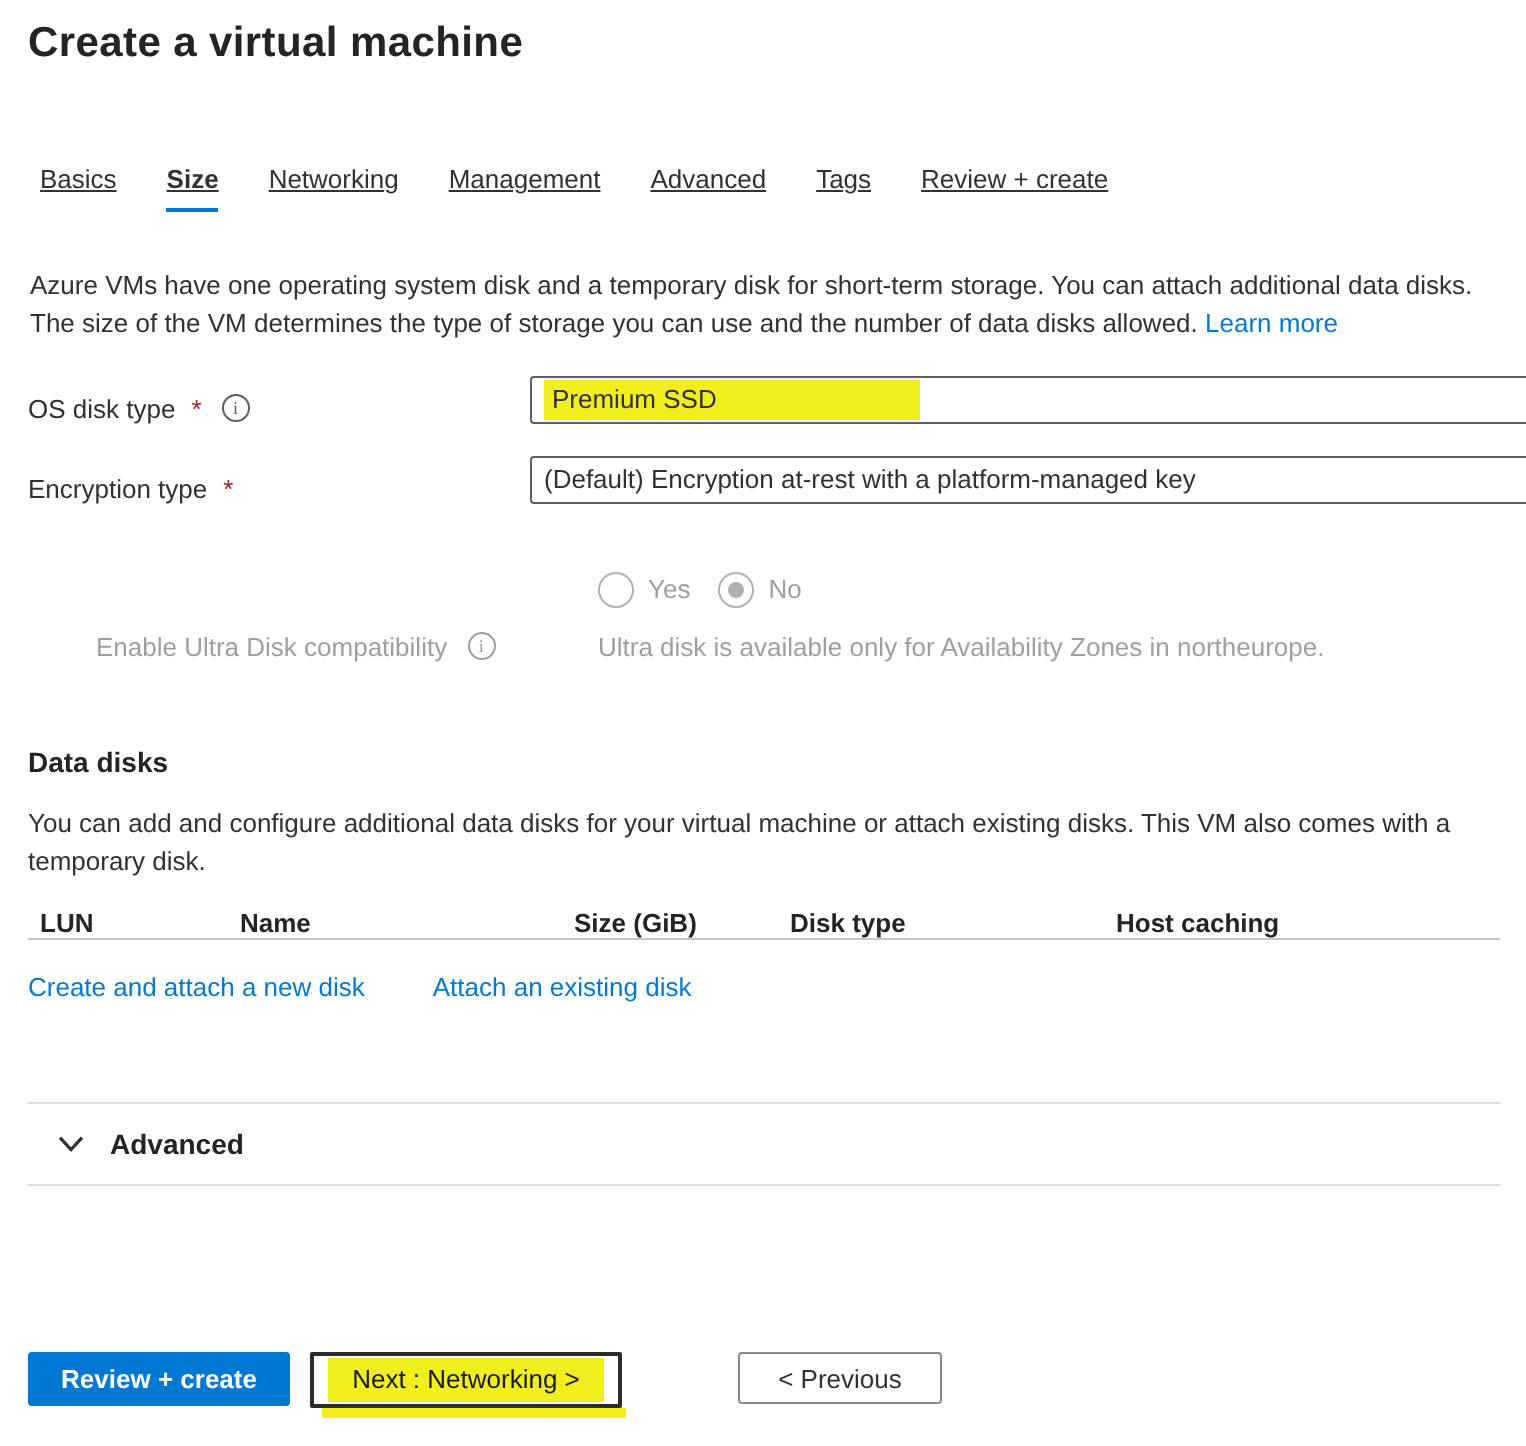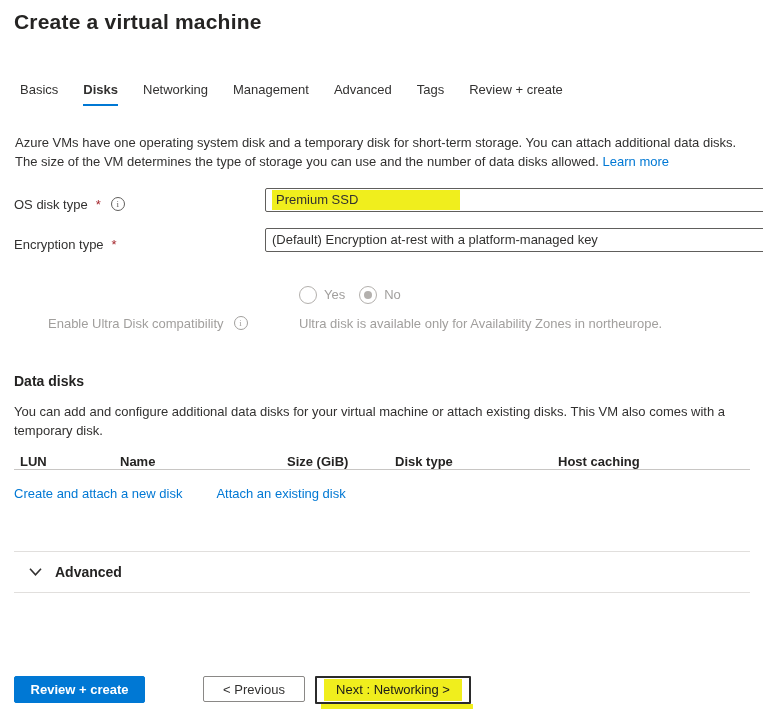--- a/index.html
+++ b/index.html
@@ -30,20 +30,21 @@
     margin-top: 48px;
     padding-left: 6px;
     font-size: 13px;
   }
   .tab {
     padding-bottom: 7px;
     cursor: pointer;
     color: #323130;
     border-bottom: 2px solid transparent;
     white-space: nowrap;
+    text-decoration: underline;
   }
   .tab.active {
     font-weight: 700;
     border-bottom: 2px solid #0078d4;
   }
   
   .intro {
     margin-top: 28px;
     font-size: 13px;
     line-height: 1.45;
@@ -234,21 +235,21 @@
 </style>
 </head>
 <body>
 
 <div class="page">
 
   <h1 class="page-title">Create a virtual machine</h1>
 
   <div class="tabs">
     <div class="tab">Basics</div>
-    <div class="tab active">Disks</div>
+    <div class="tab active">Size</div>
     <div class="tab">Networking</div>
     <div class="tab">Management</div>
     <div class="tab">Advanced</div>
     <div class="tab">Tags</div>
     <div class="tab">Review + create</div>
   </div>
 
   <p class="intro">
     <span>Azure VMs have one operating system disk and a temporary disk for short-term storage. You can attach additional data disks. The size of the VM determines the type of storage you can use and the number of data disks allowed.</span>
     <span> </span>
@@ -336,17 +337,17 @@
           <path d="M2 1.8 L7.5 7.8 L13 1.8" stroke="#323130" stroke-width="1.6" fill="none"></path>
         </svg>
     </span>
     <span class="advanced-label">Advanced</span>
   </div>
 
   <div class="divider"></div>
 
   <div class="footer">
     <button class="btn btn-primary">Review + create</button>
+    <button class="btn btn-next"><span class="hl-next">Next : Networking &gt;</span></button>
     <button class="btn btn-secondary">&lt; Previous</button>
-    <button class="btn btn-next"><span class="hl-next">Next : Networking &gt;</span></button>
   </div>
 
 </div>
 
 </body></html>

